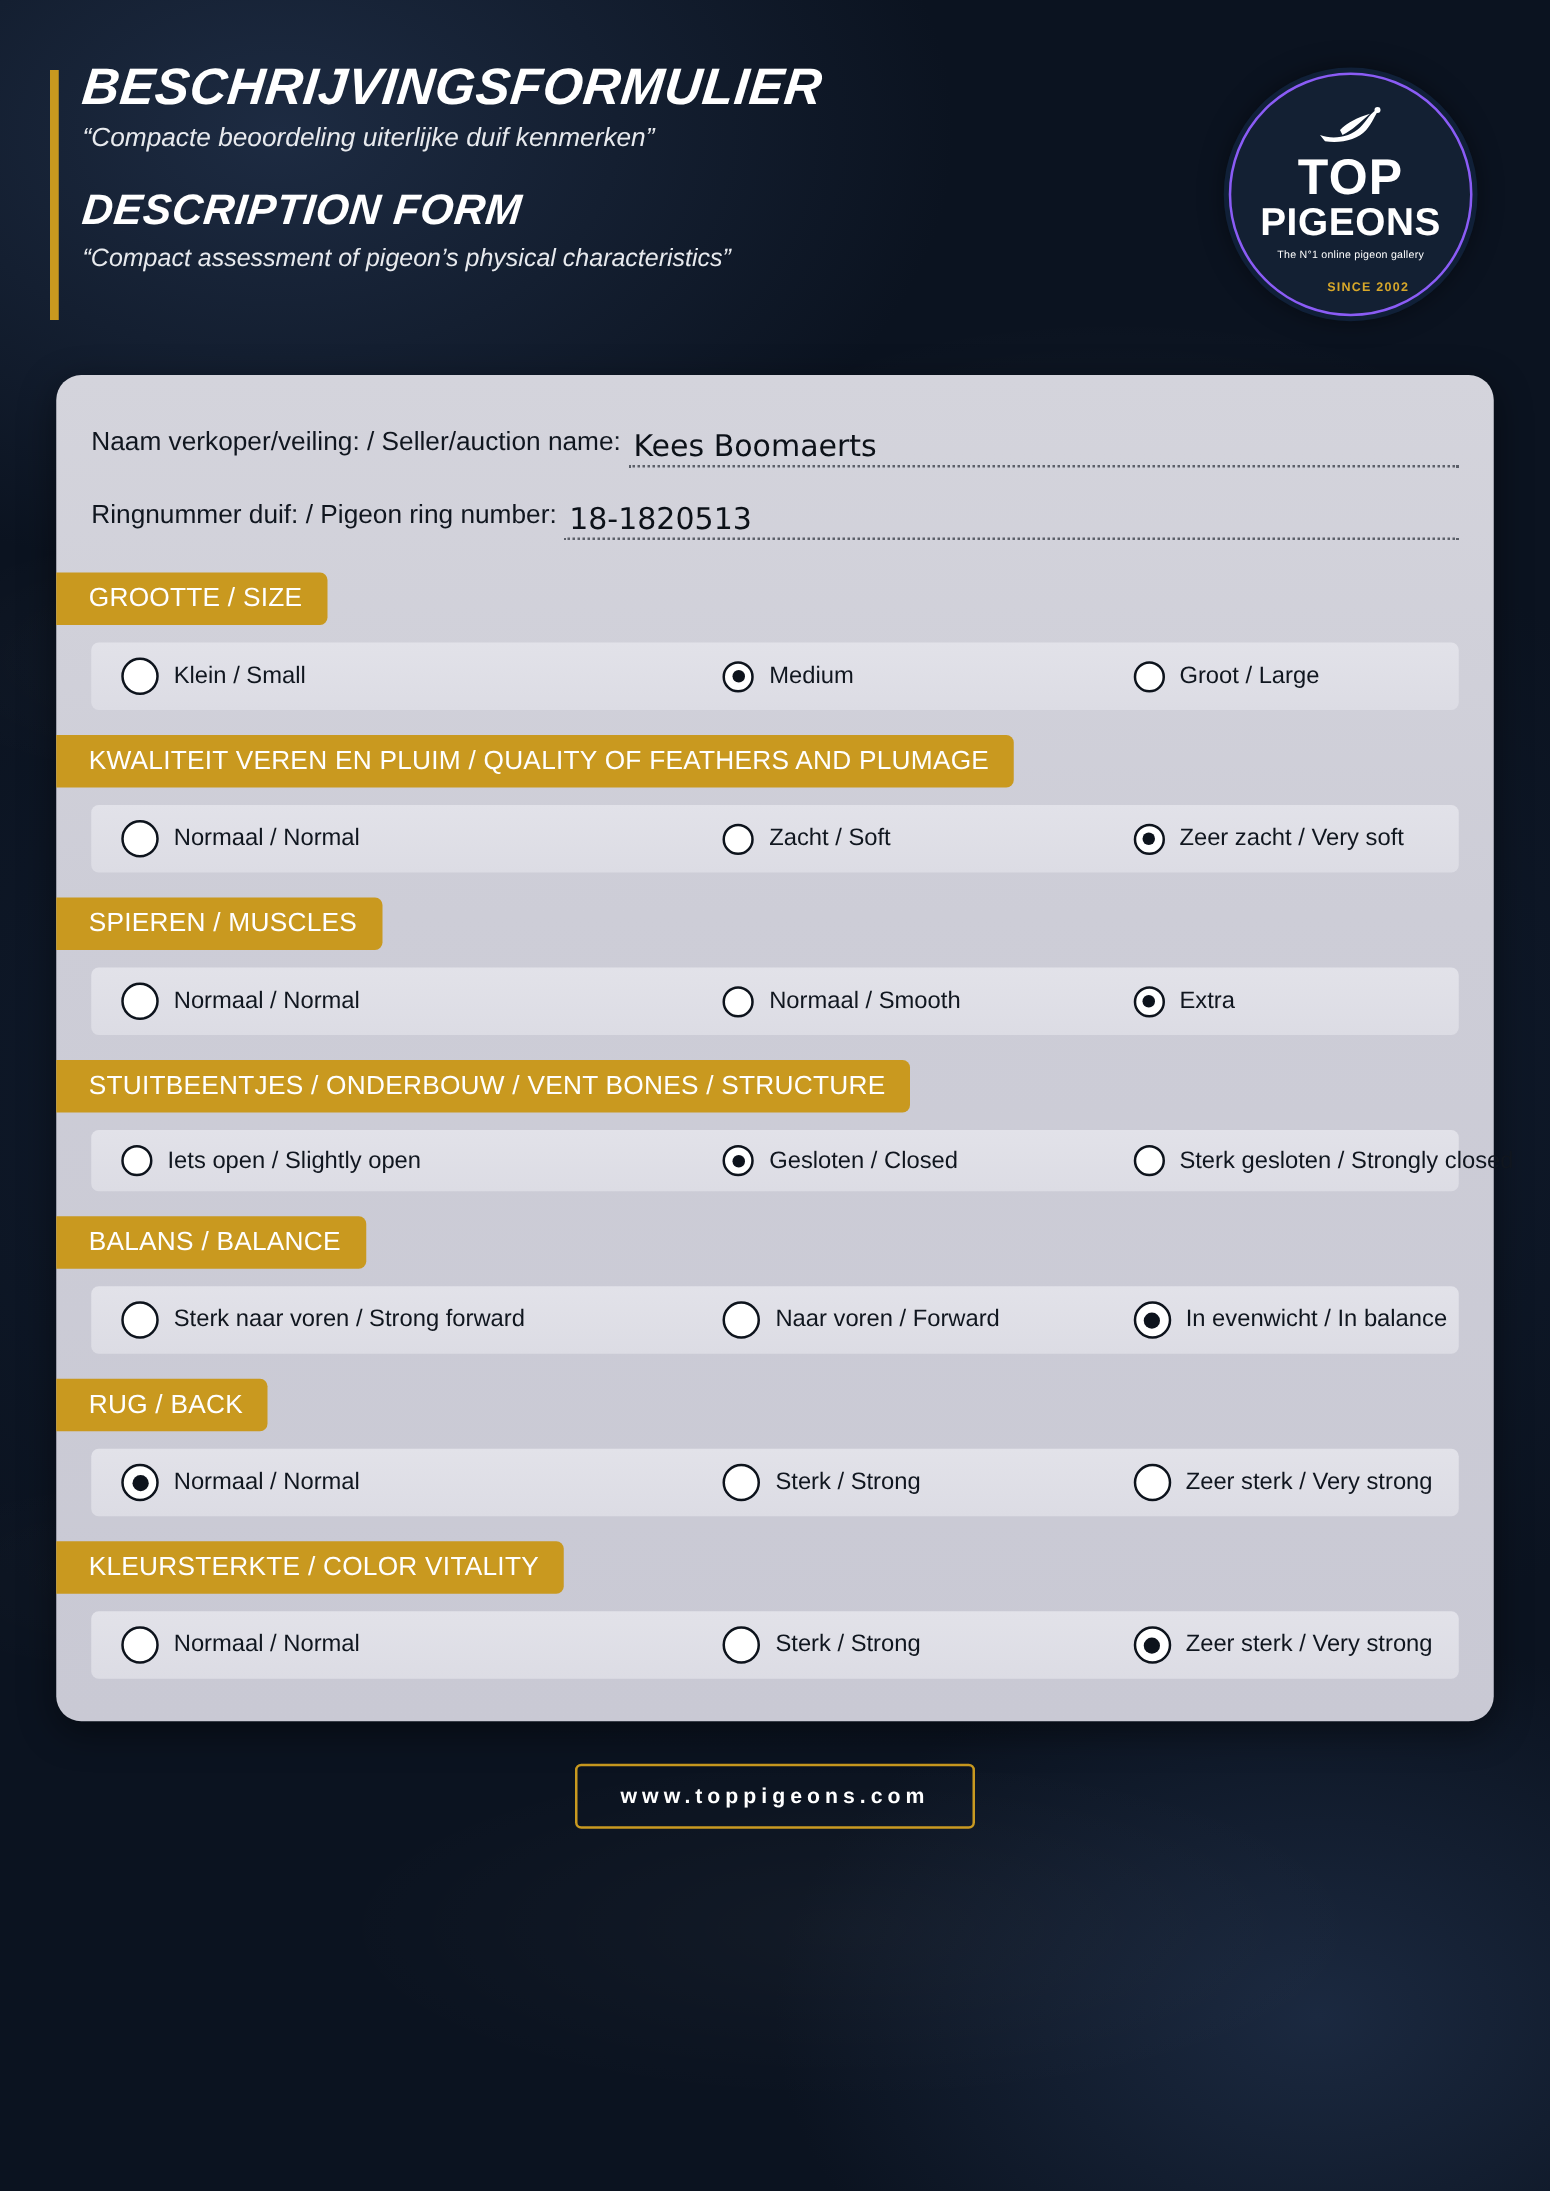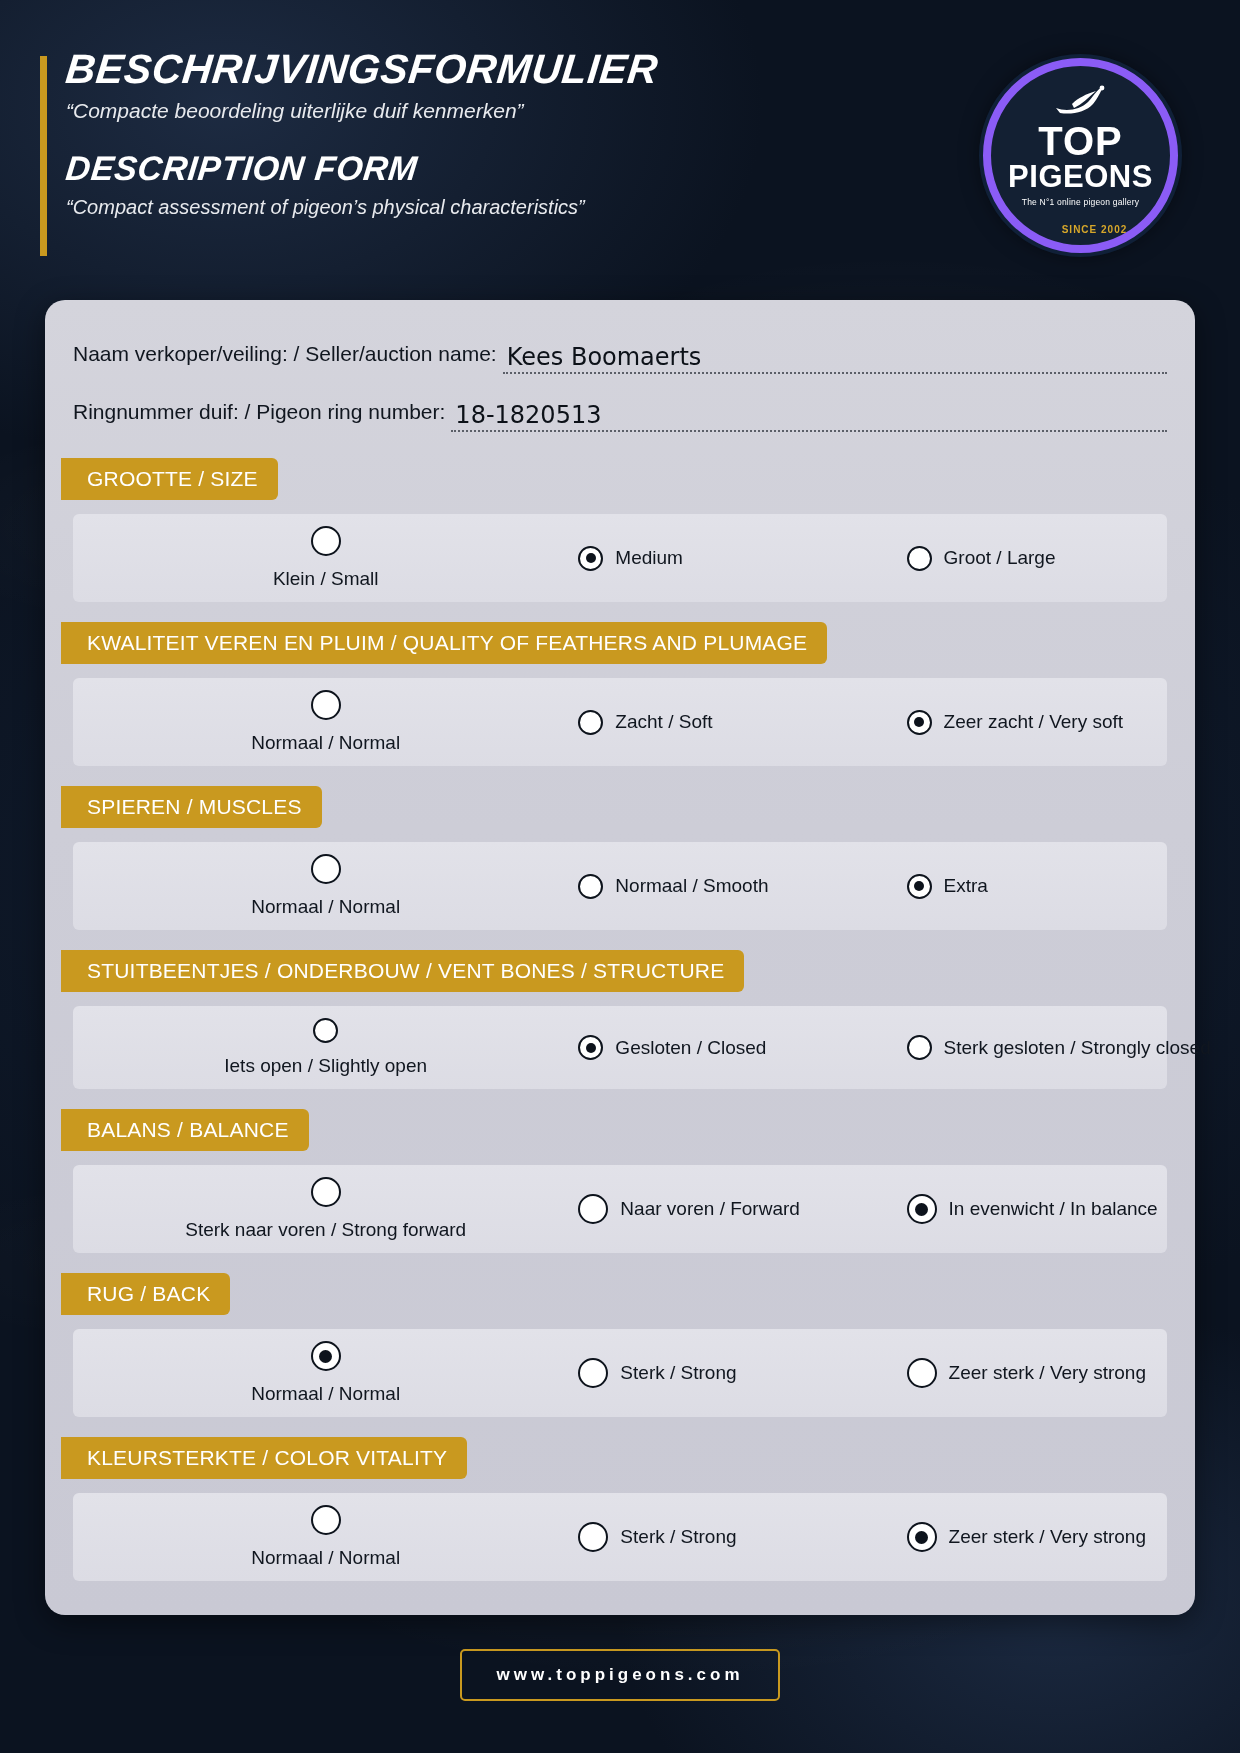--- a/index.html
+++ b/index.html
@@ -79,21 +79,21 @@
     font-style: italic;
     margin: 0;
     font-weight: 400;
   }
 
   
   .logo {
     width: 195px; height: 195px;
     border-radius: 50%;
     background: #132033;
-    border: 8px solid #8b5cf6;
+    border: 2px solid #8b5cf6;
     box-shadow: 0 0 0 4px #102038, 0 0 22px rgba(0,0,0,.6);
     display: flex; flex-direction: column;
     align-items: center; justify-content: center;
     margin-top: 12px; margin-right: 22px;
     position: relative;
     overflow: hidden;
   }
   .logo .bird { margin-top: 6px; }
   .logo-top {
     color: #fff; font-size: 40px; font-weight: 800;
@@ -149,41 +149,41 @@
 
   
   .section-head {
     display: inline-block;
     background: #c9991f;
     color: #ffffff;
     font-size: 21px;
     padding: 9px 20px 9px 26px;
     border-top-right-radius: 6px;
     border-bottom-right-radius: 6px;
-    margin-left: 16px;
+    margin-left: 0;
     letter-spacing: .2px;
   }
   .section {
     margin-top: 20px;
   }
   .options {
     display: flex;
     background: linear-gradient(180deg, #e2e2e9 0%, #dcdce4 100%);
     margin: 14px 28px 0 28px;
     border-radius: 6px;
     padding: 12px 0;
     align-items: center;
   }
   .opt {
     display: flex;
     align-items: center;
     gap: 12px;
     padding-left: 24px;
   }
-  .opt.c1 { width: 44%; flex-direction: column; }
+  .opt.c1 { width: 44%; }
   .opt.c2 { width: 30%; align-items: center; }
   .opt.c3 { width: 26%; }
   .radio {
     width: 30px; height: 30px;
     border-radius: 50%;
     border: 2.5px solid #0d131c;
     background: #ffffff;
     display: flex; align-items: center; justify-content: center;
     flex: 0 0 auto;
   }

